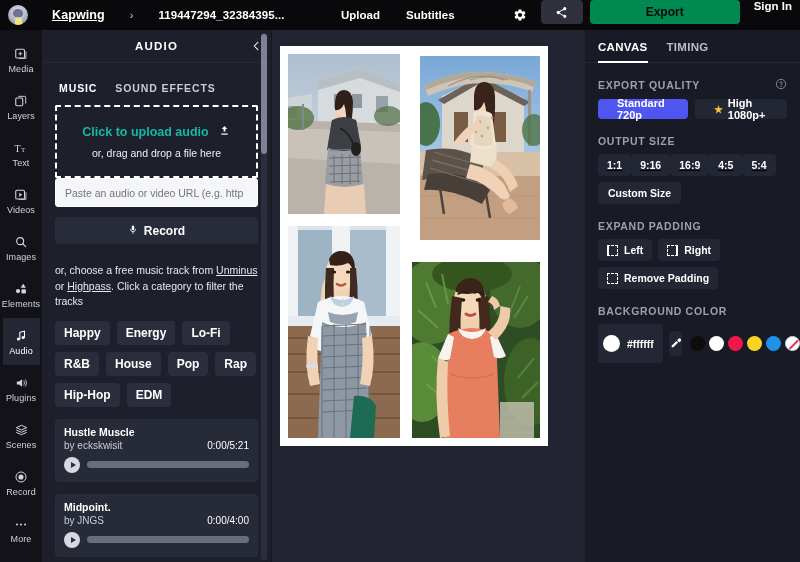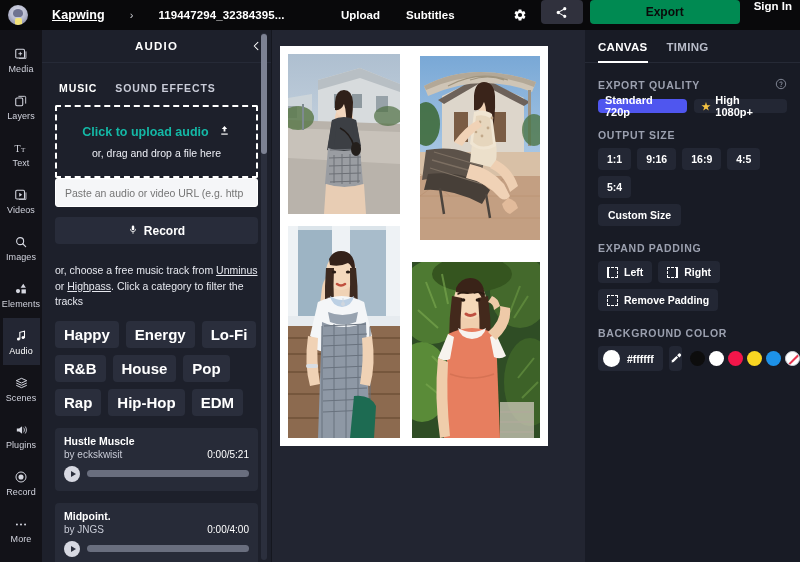--- a/index.html
+++ b/index.html
@@ -123,21 +123,21 @@
     display: flex; align-items: center; justify-content: center; gap: 6px; cursor: pointer;
     font-family: "Liberation Sans", sans-serif;
   }
 
   .free-note { margin-top: 19px; color: #e6e8ef; font-size: 10.5px; line-height: 15.5px; }
   .free-note a { color: #e6e8ef; text-decoration: underline; cursor: pointer; }
 
   .chips { display: flex; flex-wrap: wrap; gap: 7px; margin-top: 11px; }
   .chip {
     background: #2a2e3c; border-radius: 4px; color: #ffffff;
-    font-size: 15px; font-weight: bold; padding: 5px 9px; cursor: pointer;
+    font-size: 12px; font-weight: bold; padding: 5px 9px; cursor: pointer;
   }
 
   .track {
     margin-top: 12px; background: #272b38; border-radius: 4px;
     padding: 7px 9px 9px 9px;
   }
   .track-name { color: #ffffff; font-size: 10.5px; font-weight: bold; }
   .track-meta { display: flex; justify-content: space-between; align-items: baseline; margin-top: 2px; }
   .track-by { color: #c8cbd6; font-size: 10px; }
   .track-time { color: #ffffff; font-size: 10px; }
@@ -180,28 +180,28 @@
   .sec-head {
     color: #9ba0af; font-size: 10.5px; letter-spacing: .7px; font-weight: bold;
     display: flex; align-items: center; justify-content: space-between;
     margin-top: 16px; margin-bottom: 7px;
   }
   .sec-head:first-child { margin-top: 2px; }
   .help-ico { cursor: pointer; }
 
   .quality-row { display: flex; gap: 7px; }
   .q-btn {
-    height: 14px; border-radius: 4px; display: flex; align-items: center; justify-content: center;
-    font-size: 11px; font-weight: bold; cursor: pointer; padding: 0 7px; gap: 5px;
+    height: 20px; border-radius: 4px; display: flex; align-items: center; justify-content: center;
+    font-size: 11px; font-weight: bold; cursor: pointer; padding: 0 19px; gap: 5px;
   }
   .q-btn.primary { background: #4f56ef; color: #ffffff; }
   .q-btn.ghost { background: #232734; color: #ffffff; }
   .star { color: #f5c342; font-size: 10px; }
 
-  .ratio-row { display: flex; gap: 6px; flex-wrap: wrap; }
+  .ratio-row { display: flex; flex-wrap: wrap; text-decoration: underline; }
   .r-btn {
     background: #232734; border-radius: 4px; color: #ffffff;
     font-size: 10.5px; font-weight: bold; padding: 5px 9px; cursor: pointer;
   }
   .custom-btn {
     background: #232734; border-radius: 4px; color: #ffffff;
     font-size: 10.5px; font-weight: bold; padding: 5px 10px; cursor: pointer;
     display: inline-block; margin-top: 6px;
   }
 
@@ -212,21 +212,21 @@
     display: flex; align-items: center; gap: 6px;
   }
   .pad-ico { width: 11px; height: 11px; border: 1px dashed #ffffff; flex: 0 0 11px; }
   .pad-ico.t { border-top: 2px solid #ffffff; }
   .pad-ico.b { border-bottom: 2px solid #ffffff; }
   .pad-ico.l { border-left: 2px solid #ffffff; }
   .pad-ico.r { border-right: 2px solid #ffffff; }
 
   .bg-row { display: flex; align-items: center; gap: 6px; }
   .bg-current {
-    background: #232734; border-radius: 4px; height: 25px;
+    background: #232734; border-radius: 4px; height: 39px;
     display: flex; align-items: center; gap: 7px; padding: 0 9px 0 5px; cursor: pointer;
   }
   .bg-dot { width: 17px; height: 17px; border-radius: 50%; background: #ffffff; }
   .bg-hex { color: #ffffff; font-size: 10.5px; font-weight: bold; }
   .picker-btn {
     width: 27px; height: 25px; background: #232734; border-radius: 4px;
     display: flex; align-items: center; justify-content: center; cursor: pointer;
   }
   .sw-list { display: flex; align-items: center; gap: 4px; margin-left: 2px; }
   .sw { width: 15px; height: 15px; border-radius: 50%; cursor: pointer; }
@@ -344,36 +344,36 @@
               <circle cx="7.6" cy="18" r="2.6" fill="#ffffff"></circle>
               <circle cx="15.6" cy="15.5" r="2.6" fill="#ffffff"></circle>
             </svg>
         </span>
         <span class="rail-label">Audio</span>
       </div>
 
       <div class="rail-item">
         <span class="rail-ico">
           <svg width="15" height="14" viewBox="0 0 24 24">
+              <path d="M4 9.5h4l5-4v13l-5-4H4z" fill="#d5d7e0"></path>
+              <path d="M16 8.5c1.4 1.8 1.4 5.2 0 7M18.8 6.5c2.3 2.8 2.3 8.2 0 11" fill="none" stroke="#d5d7e0" stroke-width="1.5" stroke-linecap="round"></path>
+            </svg>
+        </span>
+        <span class="rail-label">Plugins</span>
+      </div>
+
+      <div class="rail-item">
+        <span class="rail-ico">
+          <svg width="15" height="14" viewBox="0 0 24 24">
               <path d="M12 4l9 4-9 4-9-4z" fill="none" stroke="#d5d7e0" stroke-width="1.7" stroke-linejoin="round"></path>
               <path d="M3 12l9 4 9-4" fill="none" stroke="#d5d7e0" stroke-width="1.7" stroke-linejoin="round"></path>
               <path d="M3 16l9 4 9-4" fill="none" stroke="#d5d7e0" stroke-width="1.7" stroke-linejoin="round"></path>
             </svg>
         </span>
         <span class="rail-label">Scenes</span>
-      </div>
-
-      <div class="rail-item">
-        <span class="rail-ico">
-          <svg width="15" height="14" viewBox="0 0 24 24">
-              <path d="M4 9.5h4l5-4v13l-5-4H4z" fill="#d5d7e0"></path>
-              <path d="M16 8.5c1.4 1.8 1.4 5.2 0 7M18.8 6.5c2.3 2.8 2.3 8.2 0 11" fill="none" stroke="#d5d7e0" stroke-width="1.5" stroke-linecap="round"></path>
-            </svg>
-        </span>
-        <span class="rail-label">Plugins</span>
       </div>
 
       <div class="rail-item">
         <span class="rail-ico">
           <svg width="14" height="14" viewBox="0 0 24 24">
               <circle cx="12" cy="12" r="8.6" fill="none" stroke="#d5d7e0" stroke-width="1.7"></circle>
               <circle cx="12" cy="12" r="4.4" fill="#d5d7e0"></circle>
             </svg>
         </span>
         <span class="rail-label">Record</span>

